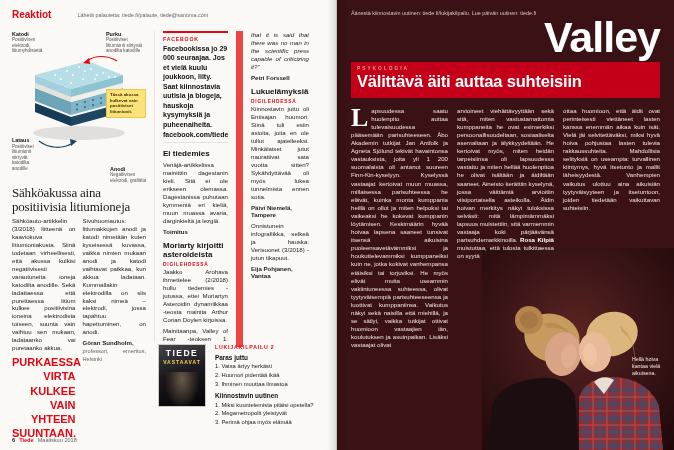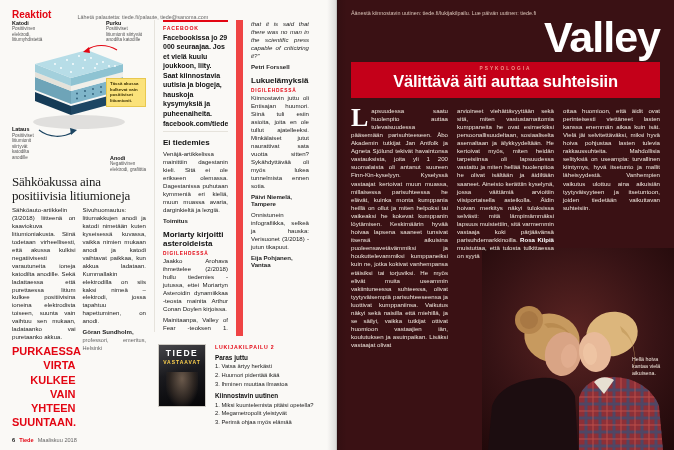--- a/index.html
+++ b/index.html
@@ -5,21 +5,21 @@
   *{margin:0;padding:0;box-sizing:border-box}
   body{font-family:"Liberation Sans",sans-serif;background:#777}
   .spread{width:674px;height:450px;display:flex;position:relative;overflow:hidden;margin:0 auto;background:#faf9f6}
   .page{width:337px;height:450px;position:relative;overflow:hidden}
   .page.left{background:#faf9f6;color:#1c1c1c;padding:9px 10px 0 12px}
   .page.right{background:#3a1114;color:#f1e8e0;padding:10px 14px 0}
   .fold{position:absolute;left:327px;top:0;width:20px;height:450px;z-index:6;pointer-events:none;
         background:linear-gradient(90deg,rgba(0,0,0,0) 0%,rgba(0,0,0,.10) 42%,rgba(0,0,0,.28) 50%,rgba(0,0,0,.10) 58%,rgba(0,0,0,0) 100%)}
 
   
-  .lp-header{display:flex;align-items:flex-end;gap:26px;margin-bottom:0}
+  .lp-header{display:flex;align-items:center;gap:26px;margin-bottom:11px}
   .section-label{color:#e30613;font-size:10px;font-weight:bold}
   .contact-note{font-size:5.4px;color:#666}
   .lp-cols{display:flex}
   .c1{width:134px;flex:none}
   .c2{width:74px;flex:none;margin-left:8px;padding-left:8px;border-left:1px solid #e6e3dc;height:312px;overflow:hidden}
   .c3{width:73px;flex:none;margin-left:8px;padding-left:8px;border-left:7px solid #ef4444;height:316px;overflow:hidden}
 
   .diagram{position:relative;width:134px;height:152px;margin-bottom:3px}
   .diagram svg{position:absolute;left:15px;top:22px}
   .dg-label{position:absolute;font-size:4.6px;line-height:1.2;color:#555}
@@ -57,21 +57,21 @@
   .poll-h{font-weight:bold;font-size:6.4px;margin:3px 0 1px;color:#111}
   .poll-item{margin-bottom:1px}
 
   .lp-footer{position:absolute;left:12px;bottom:7px;font-size:5.6px;display:flex;gap:4px;align-items:baseline}
   .pnum{font-weight:bold;color:#111}
   .brand{font-weight:bold;color:#e30613}
 
   
   .rp-note{font-size:5.4px;color:#d9c3b8}
   .rp-title{text-align:right;font-size:43px;font-weight:bold;letter-spacing:-1px;line-height:.9;margin:2px 0 5px;color:#fff}
-  .band{background:#c40019;text-align:center;padding:4px 6px 7px;margin-top:2px}
+  .band{background:#c40019;padding:4px 6px 7px;margin-top:2px}
   .band-kicker{font-size:4.8px;letter-spacing:2px;color:#f0958b;font-weight:bold}
   .band-headline{font-size:16.5px;font-weight:bold;color:#fff;letter-spacing:-.2px;margin-top:1px}
   .rp-cols{display:flex;gap:9px;margin-top:9px;position:relative;z-index:2}
   .rcol{width:97px;flex:none;font-size:6.1px;line-height:1.33;text-align:justify;color:#efe6dd}
   .rcol b{color:#fff}
   .dropcap{float:left;font-family:"Liberation Serif",serif;font-size:26px;line-height:.78;font-weight:bold;color:#fff;margin:1px 3px 0 0}
   .photo{position:absolute;right:0;bottom:0;width:192px;height:202px;z-index:1}
   .photo svg{display:block}
   .photo-caption{position:absolute;right:5px;top:108px;width:37px;font-size:5.3px;line-height:1.35;color:#f2e8de;z-index:3}
 </style>

